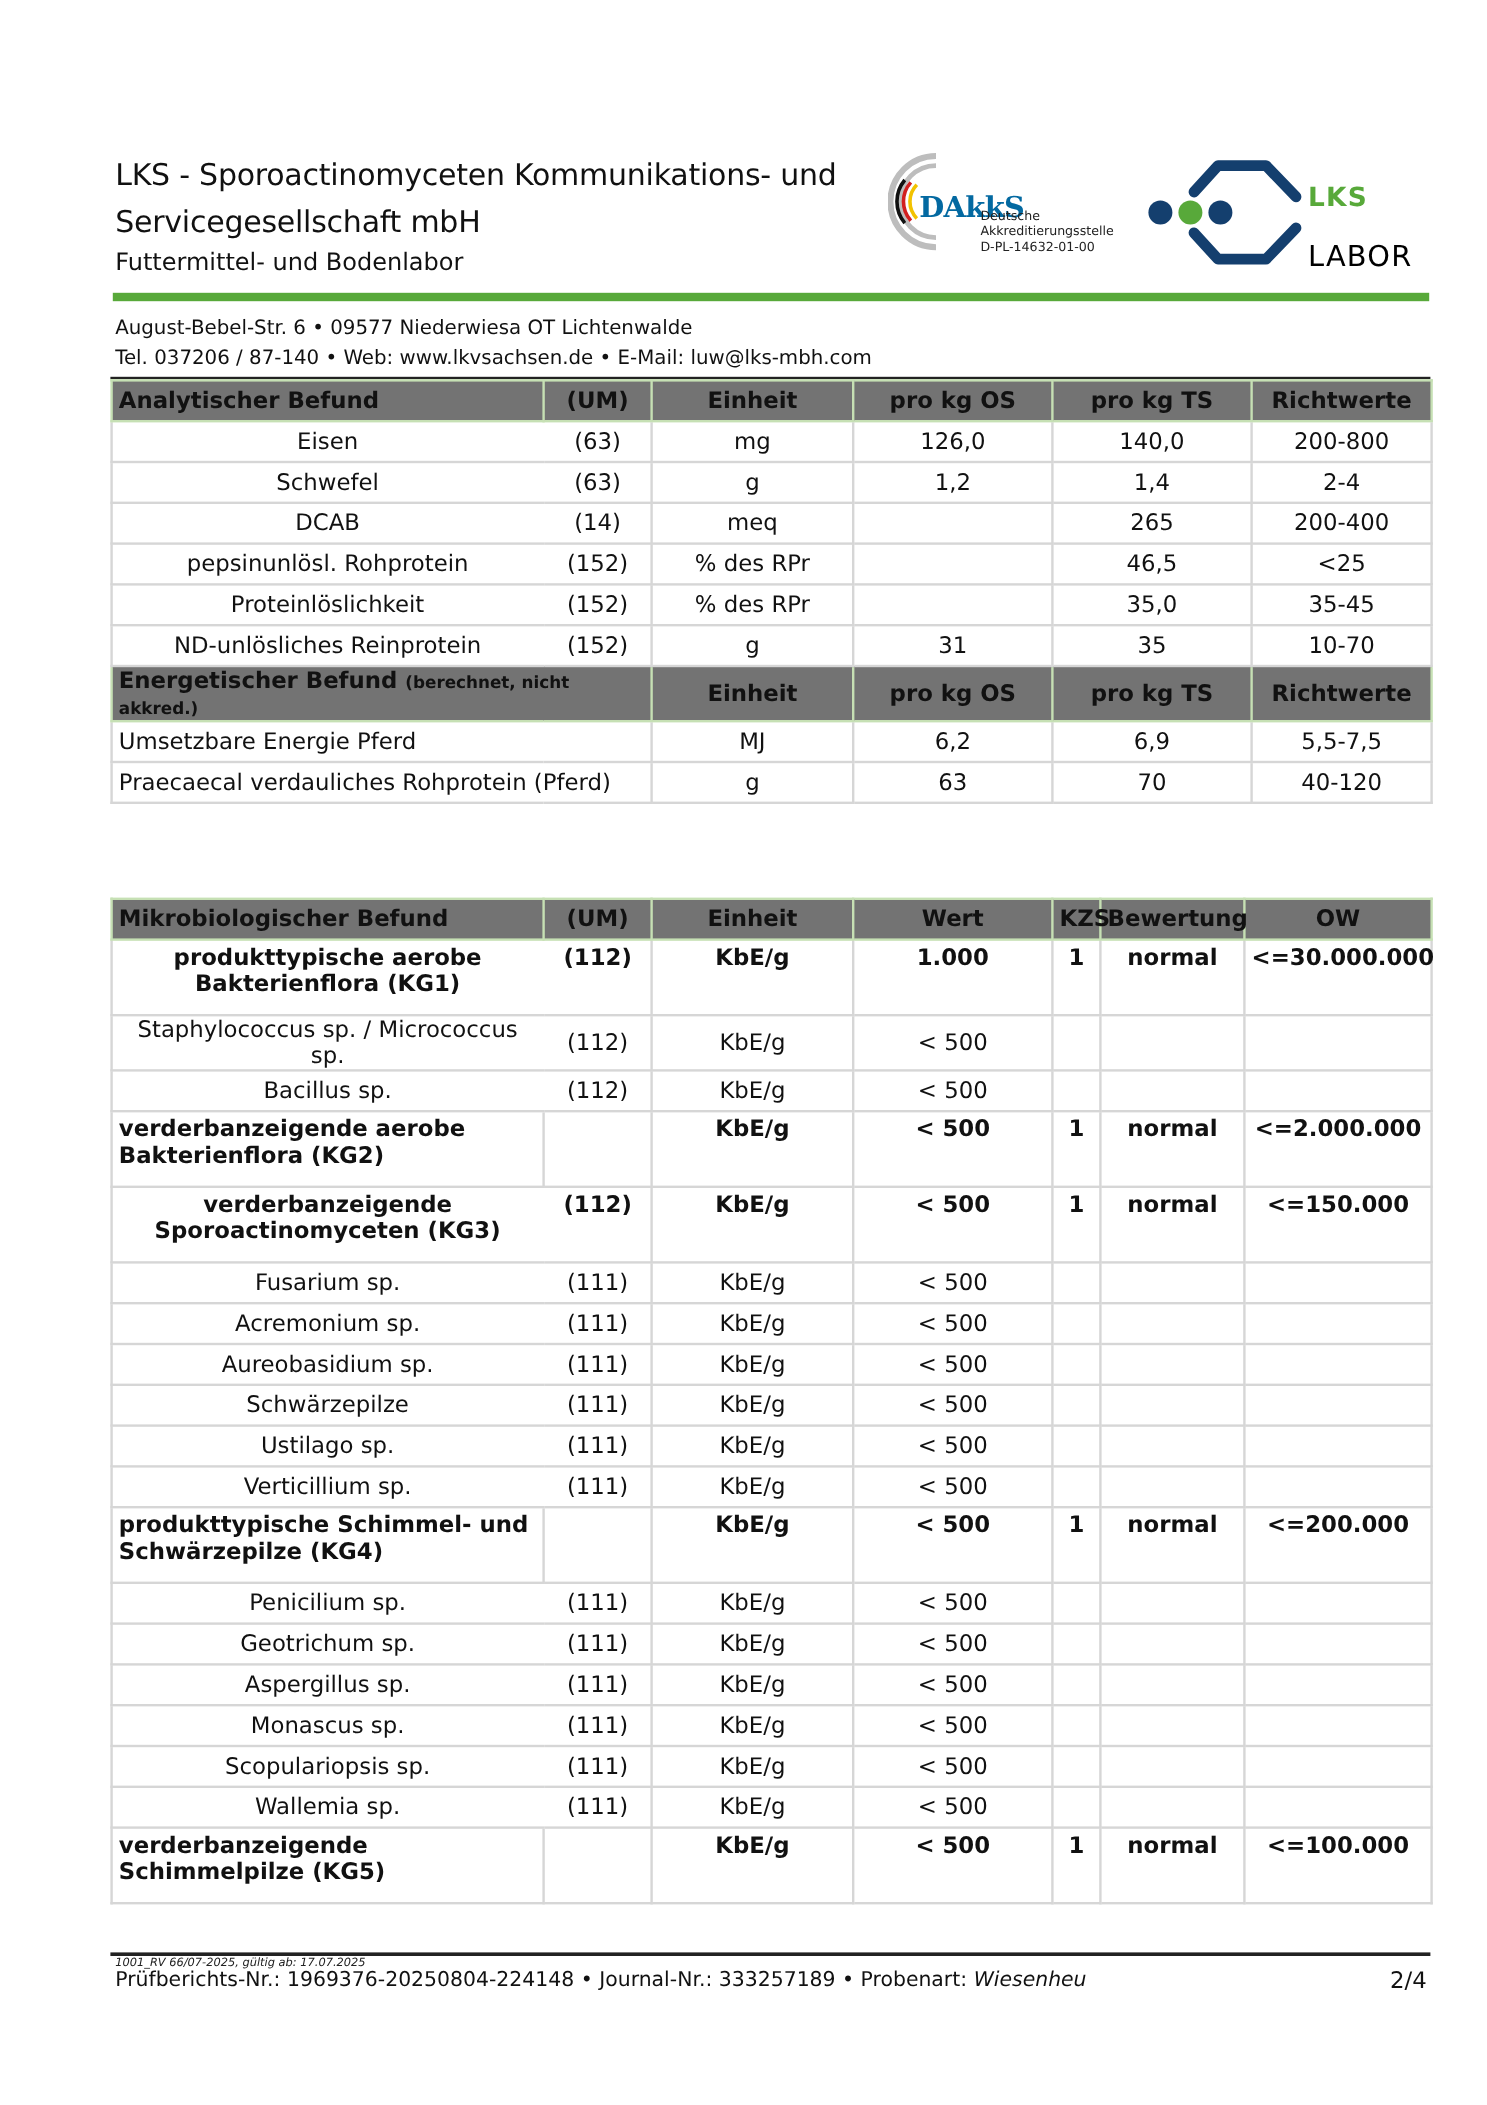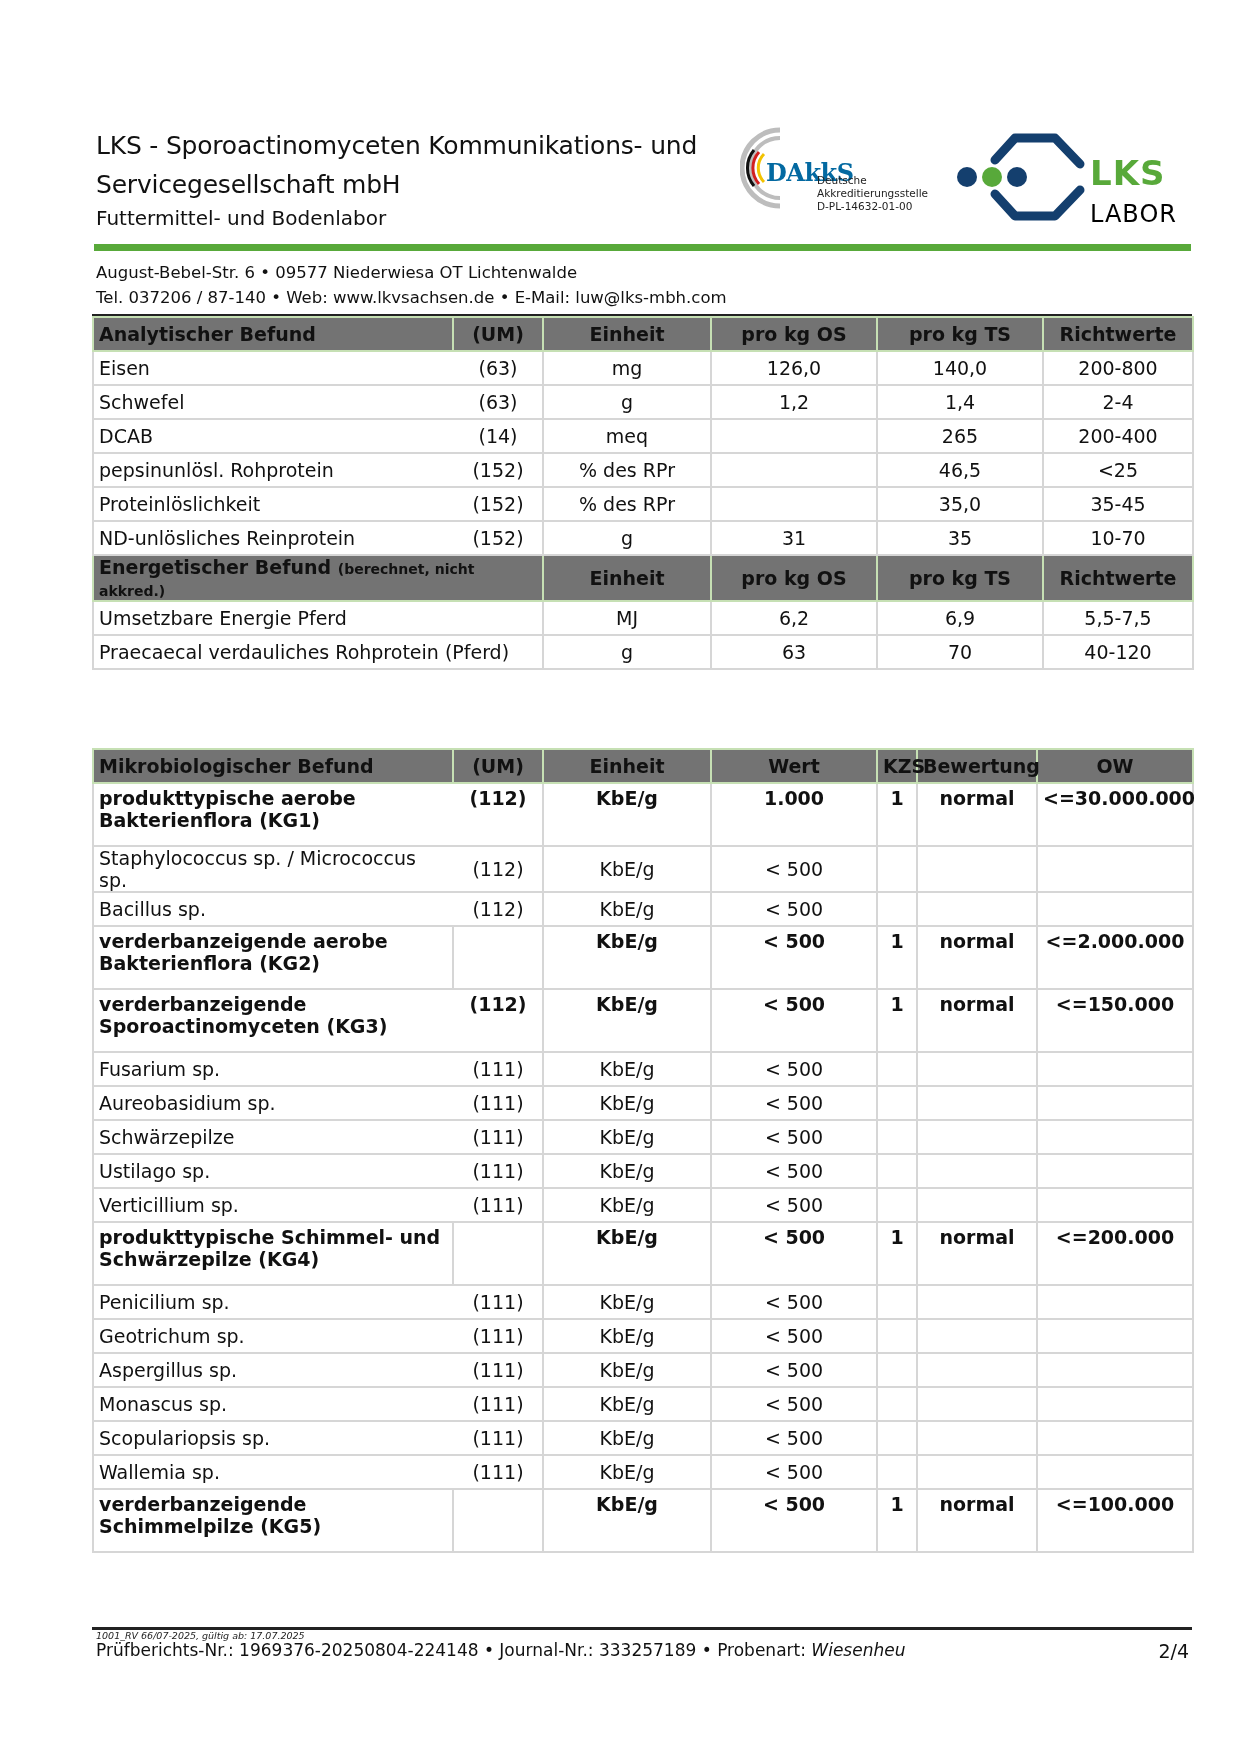--- a/index.html
+++ b/index.html
@@ -16,33 +16,33 @@
   .addr2 { top: 288px; }
 
   
   .dakks { position: absolute; left: 740px; top: 122px; width: 200px; height: 90px; }
   .dakks-word { position: absolute; left: 26px; top: 36px; font-family: "DejaVu Serif", "Liberation Serif", serif; font-size: 24px; font-weight: bold; color: #0369a1; letter-spacing: -0.5px; }
   .dakks-line { position: absolute; left: 77px; font-size: 10.5px; color: #222; line-height: 13px; }
   .dakks-l1 { top: 52px; } .dakks-l2 { top: 65px; } .dakks-l3 { top: 78px; }
 
   
   .lks-logo { position: absolute; left: 955px; top: 120px; width: 240px; height: 115px; }
-  .lks-word { position: absolute; left: 135px; top: 33px; font-size: 34px; font-weight: bold; color: #58a93a; letter-spacing: 1px; }
+  .lks-word { position: absolute; left: 135px; top: 33px; font-size: 22px; font-weight: bold; color: #58a93a; letter-spacing: 1px; }
   .lks-labor { position: absolute; left: 135px; top: 80px; font-size: 24px; color: #000000; letter-spacing: 1px; }
 
   
   .tbl { position: absolute; left: 92px; border-collapse: collapse; table-layout: fixed; }
   .tbl td, .tbl th { border: 2px solid #d6d6d6; padding: 0 5px; font-size: 19px; height: 32px; vertical-align: middle; }
   .tbl th { background: #737373; font-weight: bold; border-color: #c6e0b4; text-align: center; }
   .tbl th.left { text-align: left; }
   .tbl td.c { text-align: center; }
   .top-rule { position: absolute; left: 92px; width: 1100px; height: 2px; background: #222; }
   .tbl tr.bold td { font-weight: bold; vertical-align: top; padding-top: 3px; }
   .tbl tr.tall td { height: 58px; }
-  .nb { border-right-color: transparent !important; }
+  .nb { border-right-color: transparent !important; text-align: center; }
   .small-note { font-size: 14px; font-weight: bold; }
 
   
   .foot-rule { position: absolute; left: 92px; top: 1627px; width: 1100px; height: 3px; background: #222; }
   .foot-text { position: absolute; left: 96px; top: 1640px; font-size: 17px; color: #111; }
   .foot-text i { font-style: italic; }
   .foot-page { position: absolute; right: 50px; top: 1640px; font-size: 19px; }
   .foot-small { position: absolute; left: 96px; top: 1630px; font-size: 9.5px; color: #222; font-style: italic; }
 </style>
 </head>
@@ -251,20 +251,29 @@
         <tr>
           <td class="nb">Fusarium sp.</td>
           <td class="c">(111)</td>
           <td class="c">KbE/g</td>
           <td class="c">&lt; 500</td>
           <td class="c"></td>
           <td class="c"></td>
           <td class="c"></td>
         </tr>
         <tr>
+          <td class="nb">Acremonium sp.</td>
+          <td class="c">(111)</td>
+          <td class="c">KbE/g</td>
+          <td class="c">&lt; 500</td>
+          <td class="c"></td>
+          <td class="c"></td>
+          <td class="c"></td>
+        </tr>
+        <tr>
           <td class="nb">Aureobasidium sp.</td>
           <td class="c">(111)</td>
           <td class="c">KbE/g</td>
           <td class="c">&lt; 500</td>
           <td class="c"></td>
           <td class="c"></td>
           <td class="c"></td>
         </tr>
         <tr>
           <td class="nb">Schwärzepilze</td>

